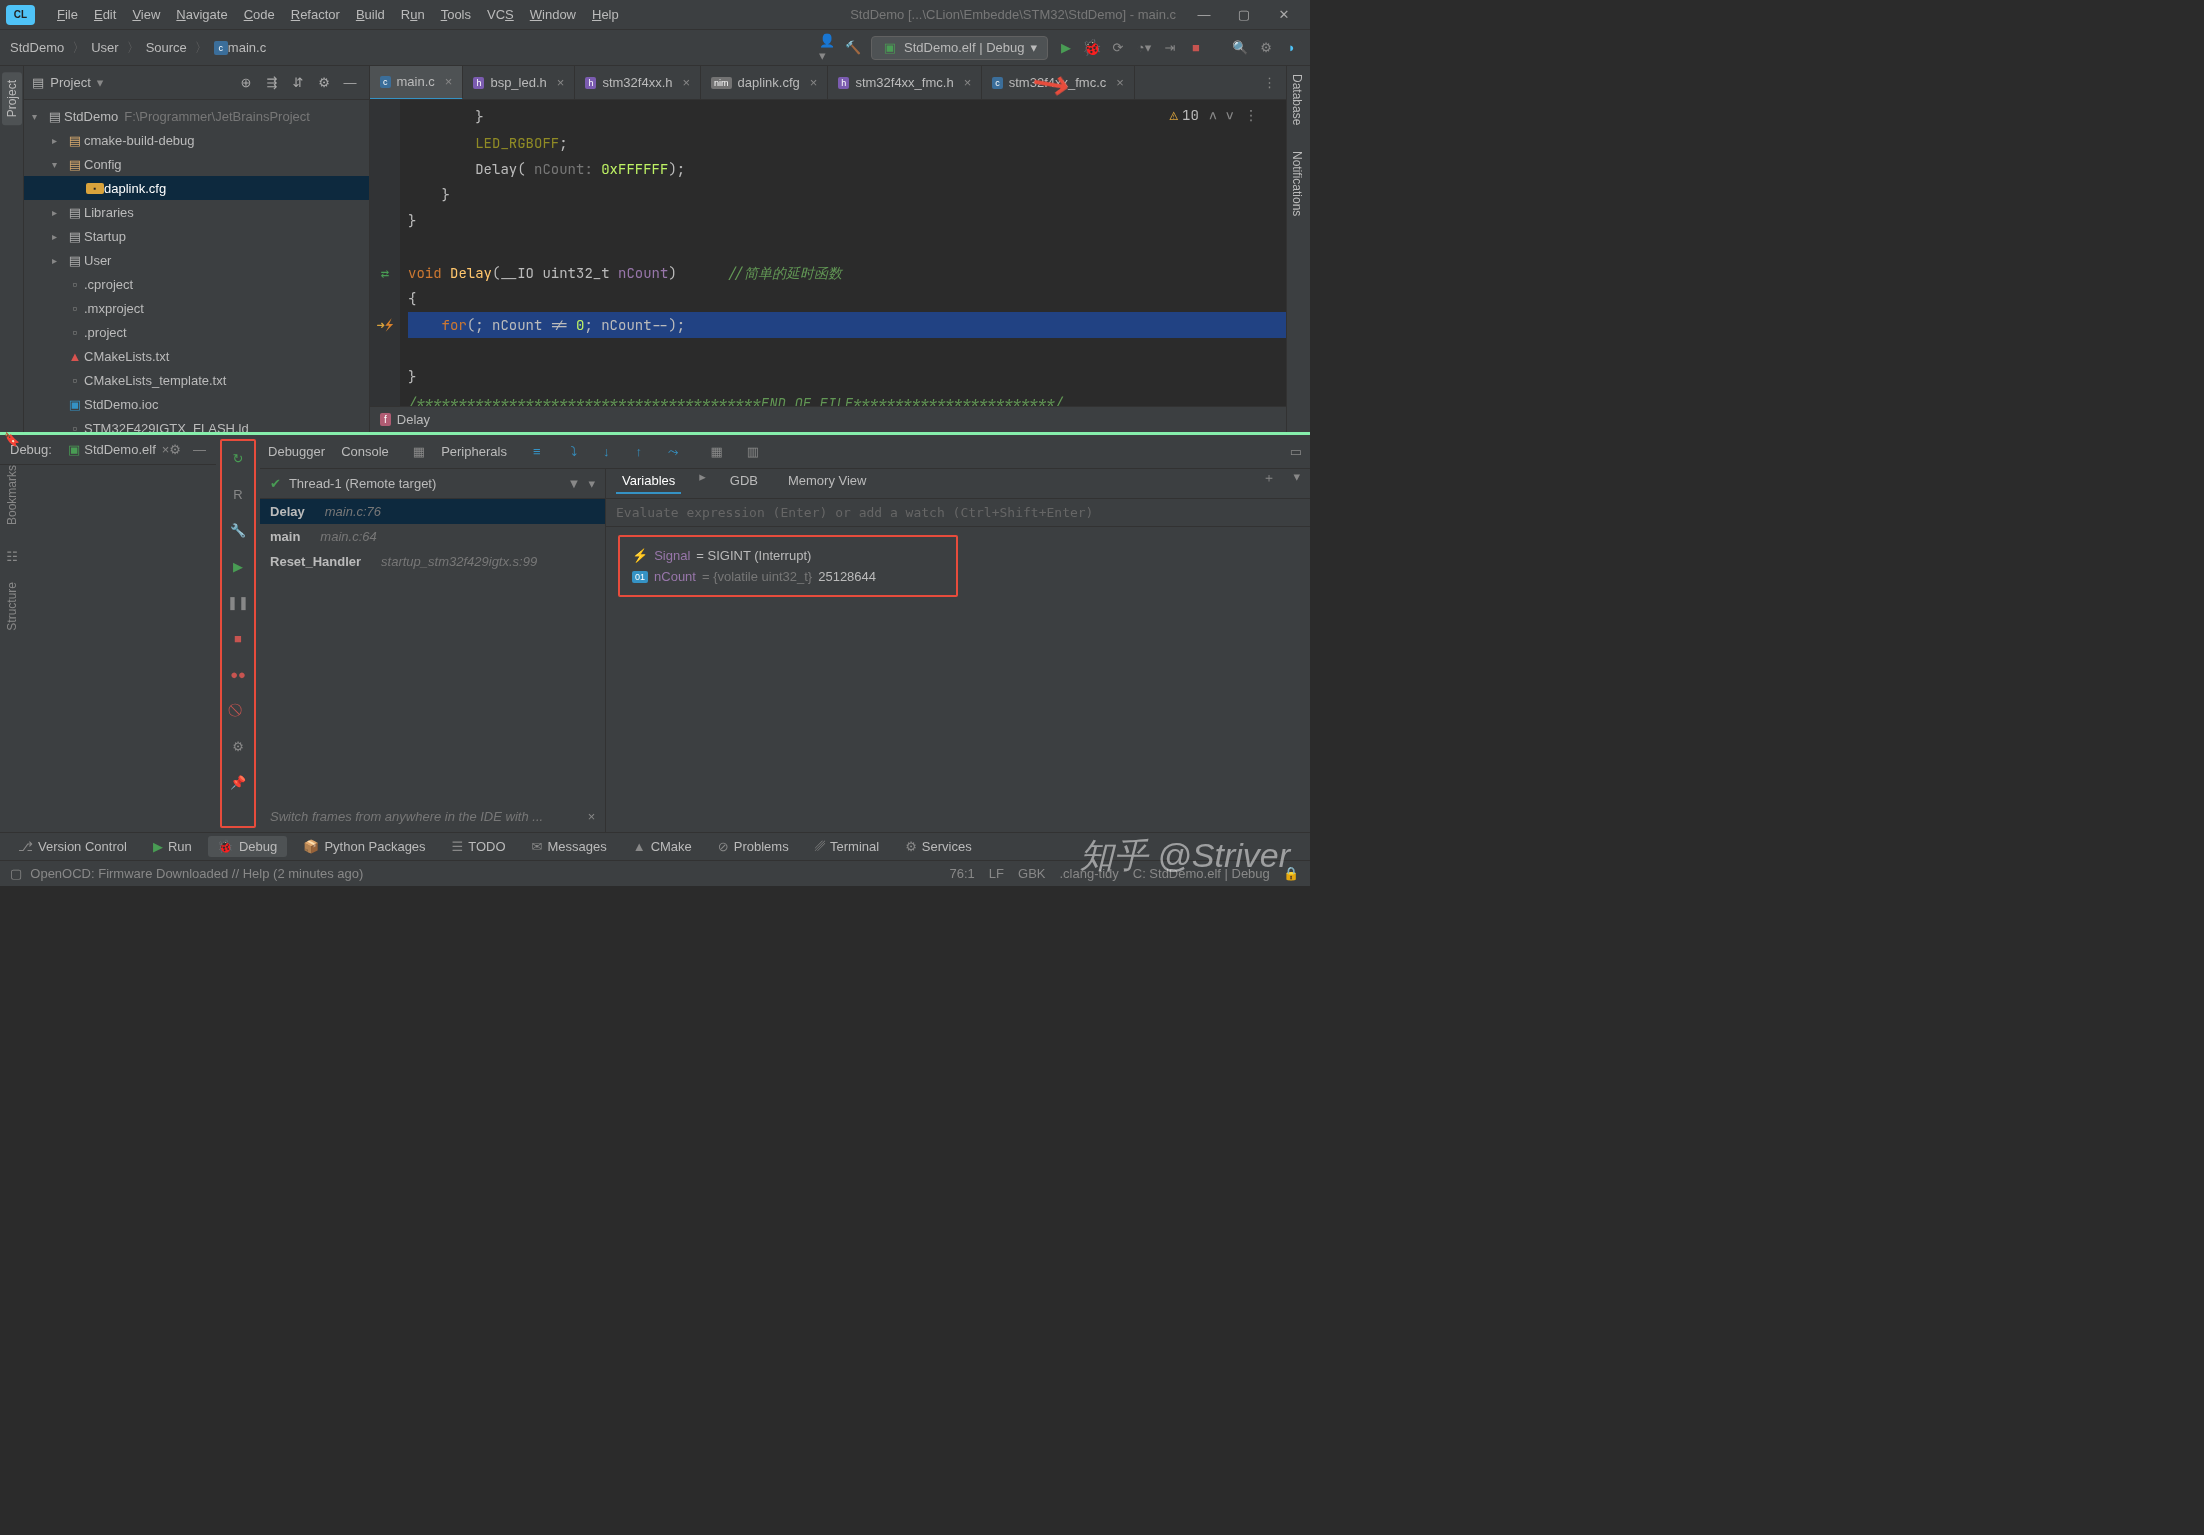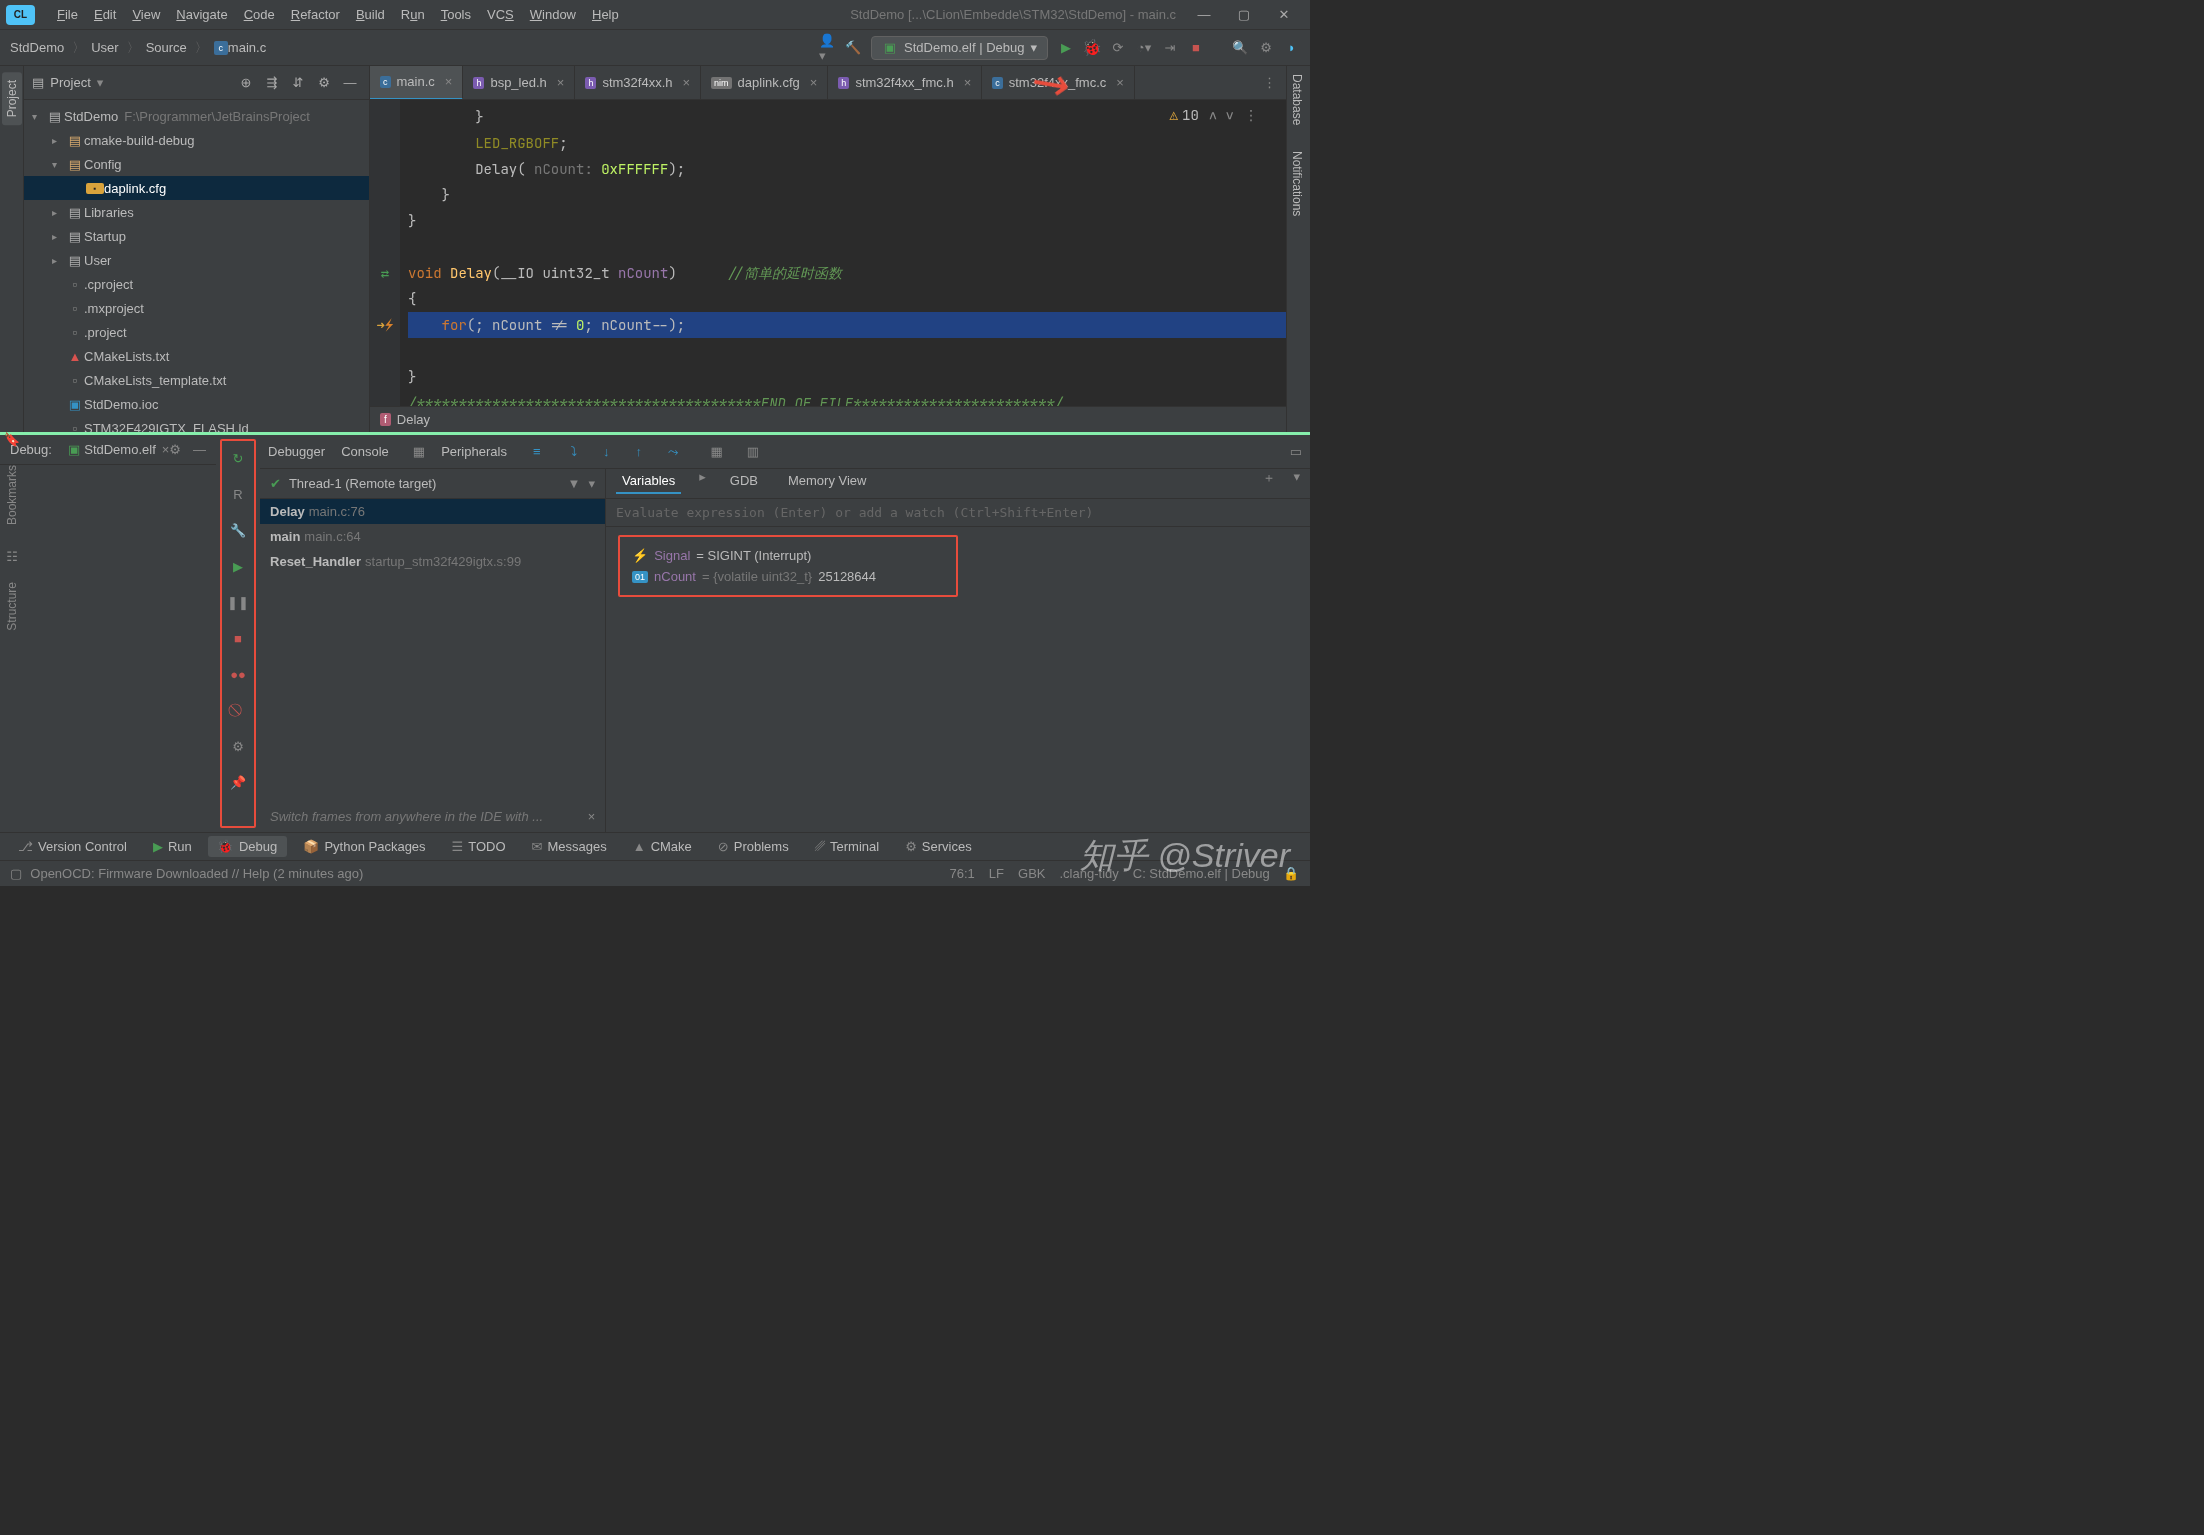--- a/index.html
+++ b/index.html
@@ -58,21 +58,21 @@
 .dp-body { flex:1; display:flex; }
 .dbg-rail { width:36px; background:#3c3f41; display:flex; flex-direction:column; align-items:center; padding-top:6px; gap:14px; border:2px solid #e74c3c; margin:4px; border-radius:2px; }
 .dbg-rail .rb { width:22px; height:22px; display:flex; align-items:center; justify-content:center; cursor:pointer; }
 .dbg-main { flex:1; display:flex; flex-direction:column; }
 .dbg-tabs { height:34px; display:flex; align-items:center; padding:0 8px; gap:16px; border-bottom:1px solid #323232; }
 .dbg-content { flex:1; display:flex; }
 .frames { width:346px; border-right:1px solid #323232; display:flex; flex-direction:column; }
 .frames-head { height:30px; display:flex; align-items:center; padding:0 10px; border-bottom:1px solid #323232; gap:8px; }
 .frame-row { padding:5px 10px; cursor:pointer; }
 .frame-row.sel { background:#0d293e; }
-.frame-row .loc { color:#777; margin-left:4px; }
+.frame-row .loc { color:#777; font-style:italic; margin-left:20px; }
 .vars { flex:1; display:flex; flex-direction:column; }
 .vars-tabs { height:30px; display:flex; align-items:flex-start; padding:0 10px; gap:18px; border-bottom:1px solid #323232; }
 .vars-tabs .vt { padding:4px 6px; cursor:pointer; }
 .vars-tabs .vt.active { color:#fff; border-bottom:2px solid #3592c4; }
 .eval { padding:6px 10px; color:#666; font-family:Consolas,monospace; border-bottom:1px solid #323232; }
 .varbox { margin:8px 12px; border:2px solid #e74c3c; padding:8px 12px; border-radius:2px; width:340px; }
 .varline { padding:3px 0; display:flex; align-items:center; gap:6px; }
 .varline .vn { color:#9876aa; }
 .varline .vt2 { color:#777; }
 .hint { color:#777; padding:8px 10px; font-style:italic; }

